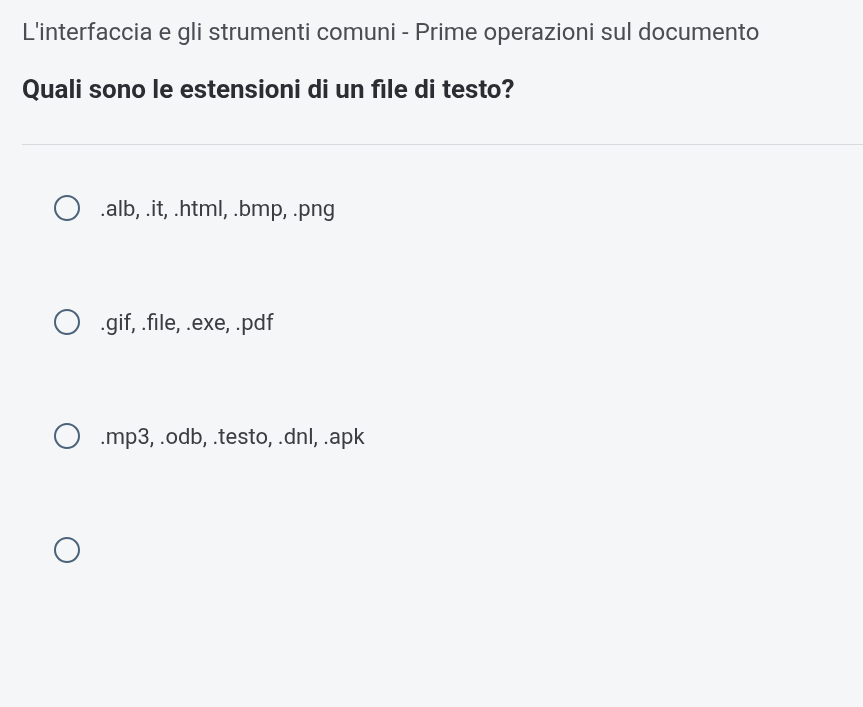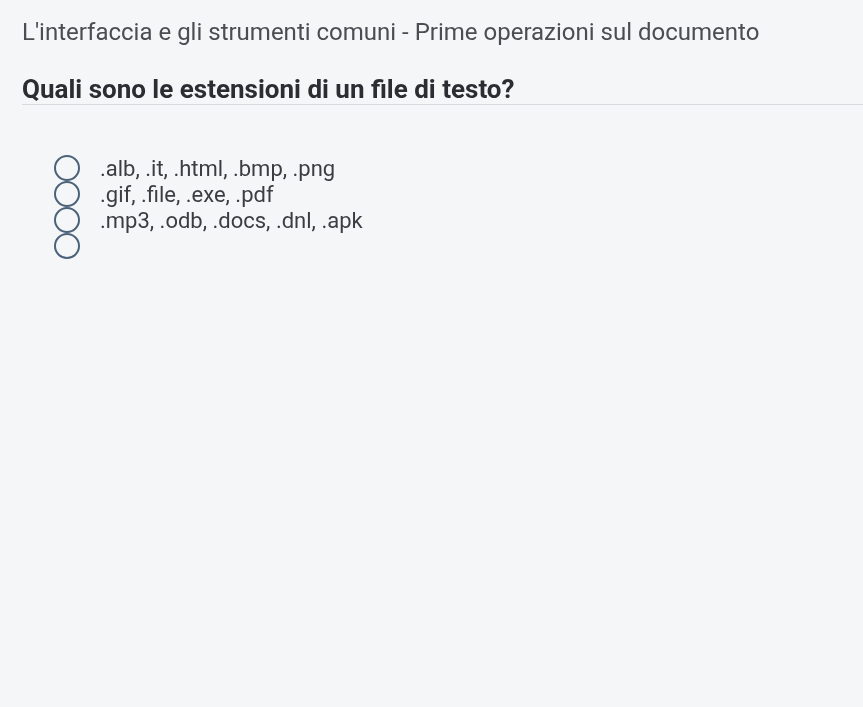--- a/index.html
+++ b/index.html
@@ -21,29 +21,31 @@
       color: #4a4e52;
       font-weight: 400;
       margin-bottom: 28px;
       white-space: nowrap;
       overflow: hidden;
     }
     .question-title {
       font-size: 26px;
       font-weight: 700;
       color: #2a2d31;
+      margin-bottom: 40px;
     }
     .divider {
       border: none;
       border-top: 1px solid #d8dadd;
       margin: 0 0 50px 0;
     }
     .options {
       display: flex;
       flex-direction: column;
+      gap: 88px;
       padding-left: 32px;
     }
     .option {
       display: flex;
       align-items: center;
       gap: 20px;
       cursor: pointer;
     }
     .radio {
       width: 26px;
@@ -75,20 +77,20 @@
     <span class="option-label">.alb, .it, .html, .bmp, .png</span>
   </div>
 
   <div class="option">
     <span class="radio"></span>
     <span class="option-label">.gif, .file, .exe, .pdf</span>
   </div>
 
   <div class="option">
     <span class="radio"></span>
-    <span class="option-label">.mp3, .odb, .docs, .dnl, .apk</span>
+    <span class="option-label">.mp3, .odb, .testo, .dnl, .apk</span>
   </div>
 
   <div class="option">
     <span class="radio"></span>
   </div>
 
 </div>
 
 </body></html>

